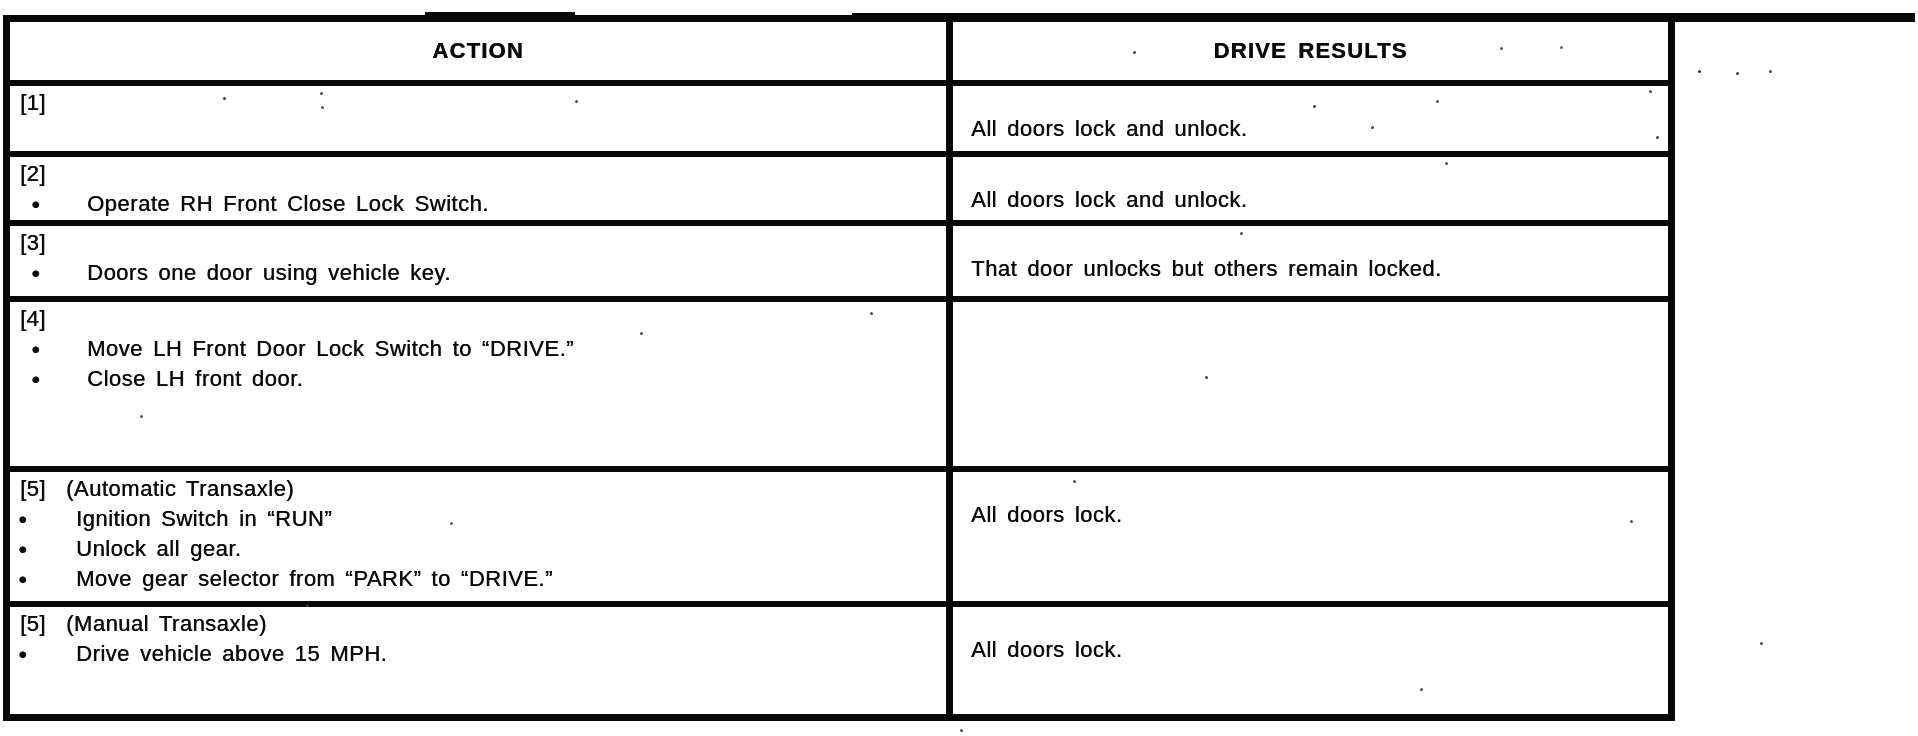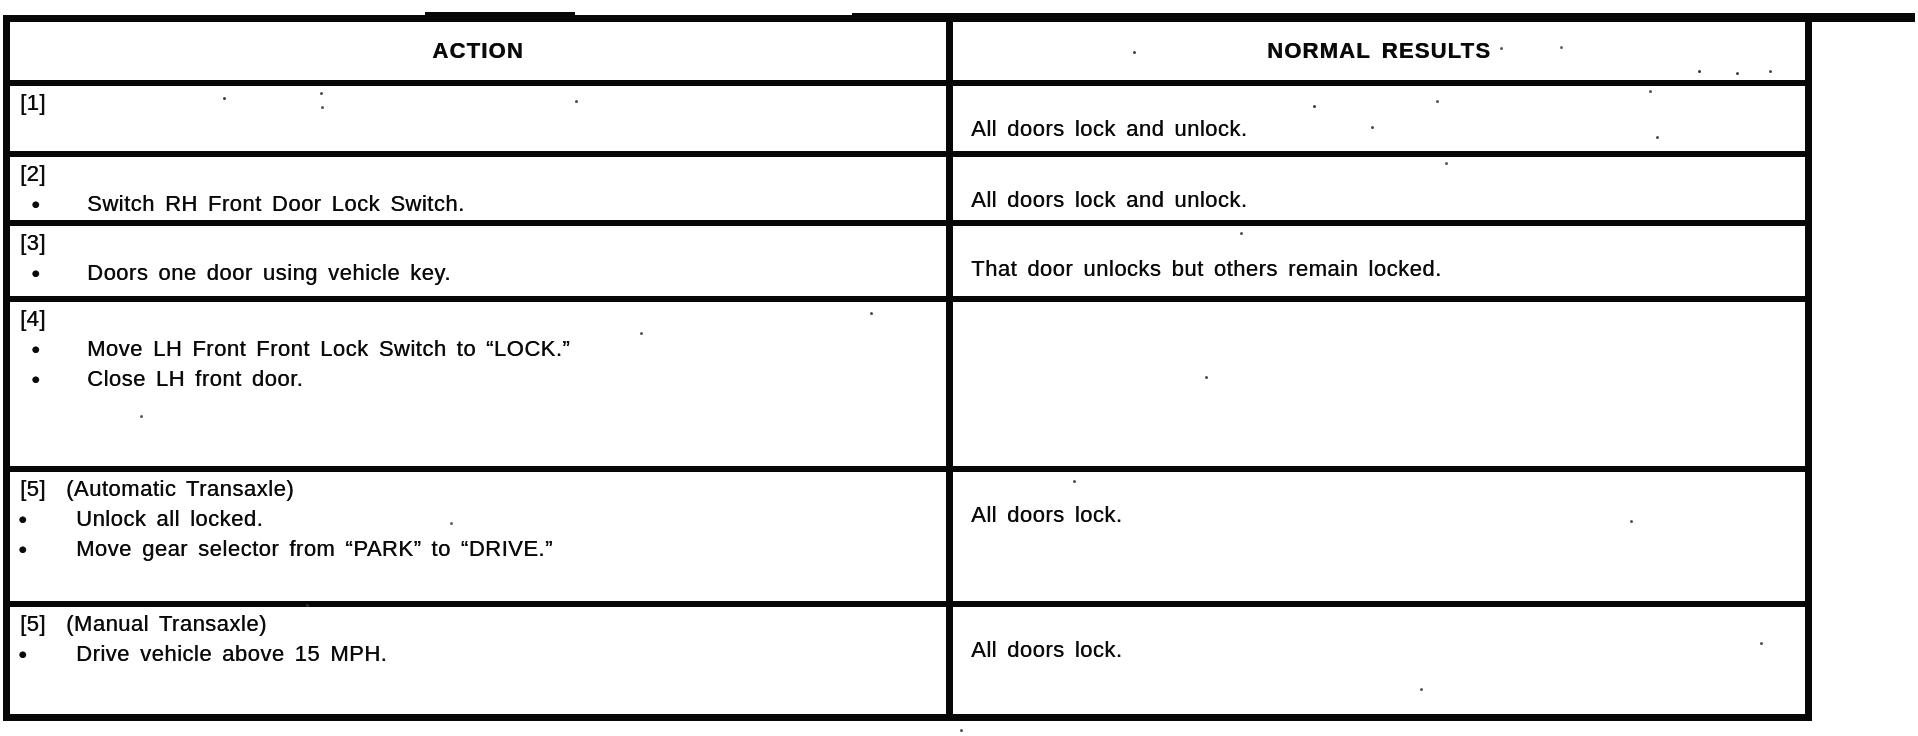--- a/index.html
+++ b/index.html
@@ -13,21 +13,21 @@
     height: 736px;
     background: #ffffff;
     overflow: hidden;
     font-family: "Liberation Sans", "DejaVu Sans", sans-serif;
     color: #090909;
   }
   .doc-table {
     position: absolute;
     left: 3px;
     top: 15px;
-    width: 1809px;
+    width: 1672px;
     height: 706px;
     box-sizing: border-box;
     border: 7px solid #070707;
     background: #ffffff;
     display: flex;
     flex-direction: column;
   }
   .row {
     display: flex;
     box-sizing: border-box;
@@ -150,21 +150,21 @@
 
 <div class="page">
 
   <div class="doc-table">
 
     <div class="row h-header">
       <div class="cell action-cell header-cell">
         <span>ACTION</span>
       </div>
       <div class="cell result-cell header-cell">
-        <span>NORMAL RESULTS</span>
+        <span>DRIVE RESULTS</span>
       </div>
     </div>
 
     <div class="row h-r1">
       <div class="cell action-cell doc-text">
         <div class="line">
           <span class="step-number">[1]</span>
         </div>
       </div>
       <div class="cell result-cell doc-text">
@@ -172,21 +172,21 @@
       </div>
     </div>
 
     <div class="row h-r2">
       <div class="cell action-cell doc-text">
         <div class="line">
           <span class="step-number">[2]</span>
         </div>
         <div class="line">
           <span class="marker"></span>
-          <span class="item-text">Switch RH Front Door Lock Switch.</span>
+          <span class="item-text">Operate RH Front Close Lock Switch.</span>
         </div>
       </div>
       <div class="cell result-cell doc-text">
         <span>All doors lock and unlock.</span>
       </div>
     </div>
 
     <div class="row h-r3">
       <div class="cell action-cell doc-text">
         <div class="line">
@@ -202,38 +202,42 @@
       </div>
     </div>
 
     <div class="row h-r4">
       <div class="cell action-cell doc-text">
         <div class="line">
           <span class="step-number">[4]</span>
         </div>
         <div class="line">
           <span class="marker"></span>
-          <span class="item-text">Move LH Front Front Lock Switch to “LOCK.”</span>
+          <span class="item-text">Move LH Front Door Lock Switch to “DRIVE.”</span>
         </div>
         <div class="line">
           <span class="marker"></span>
           <span class="item-text">Close LH front door.</span>
         </div>
       </div>
     </div>
 
     <div class="row h-r5 row-tight">
       <div class="cell action-cell doc-text">
         <div class="line">
           <span class="step-number">[5]</span>
           <span class="item-text">(Automatic Transaxle)</span>
         </div>
         <div class="line">
           <span class="marker"></span>
-          <span class="item-text">Unlock all locked.</span>
+          <span class="item-text">Ignition Switch in “RUN”</span>
+        </div>
+        <div class="line">
+          <span class="marker"></span>
+          <span class="item-text">Unlock all gear.</span>
         </div>
         <div class="line">
           <span class="marker"></span>
           <span class="item-text">Move gear selector from “PARK” to “DRIVE.”</span>
         </div>
       </div>
       <div class="cell result-cell doc-text">
         <span>All doors lock.</span>
       </div>
     </div>

